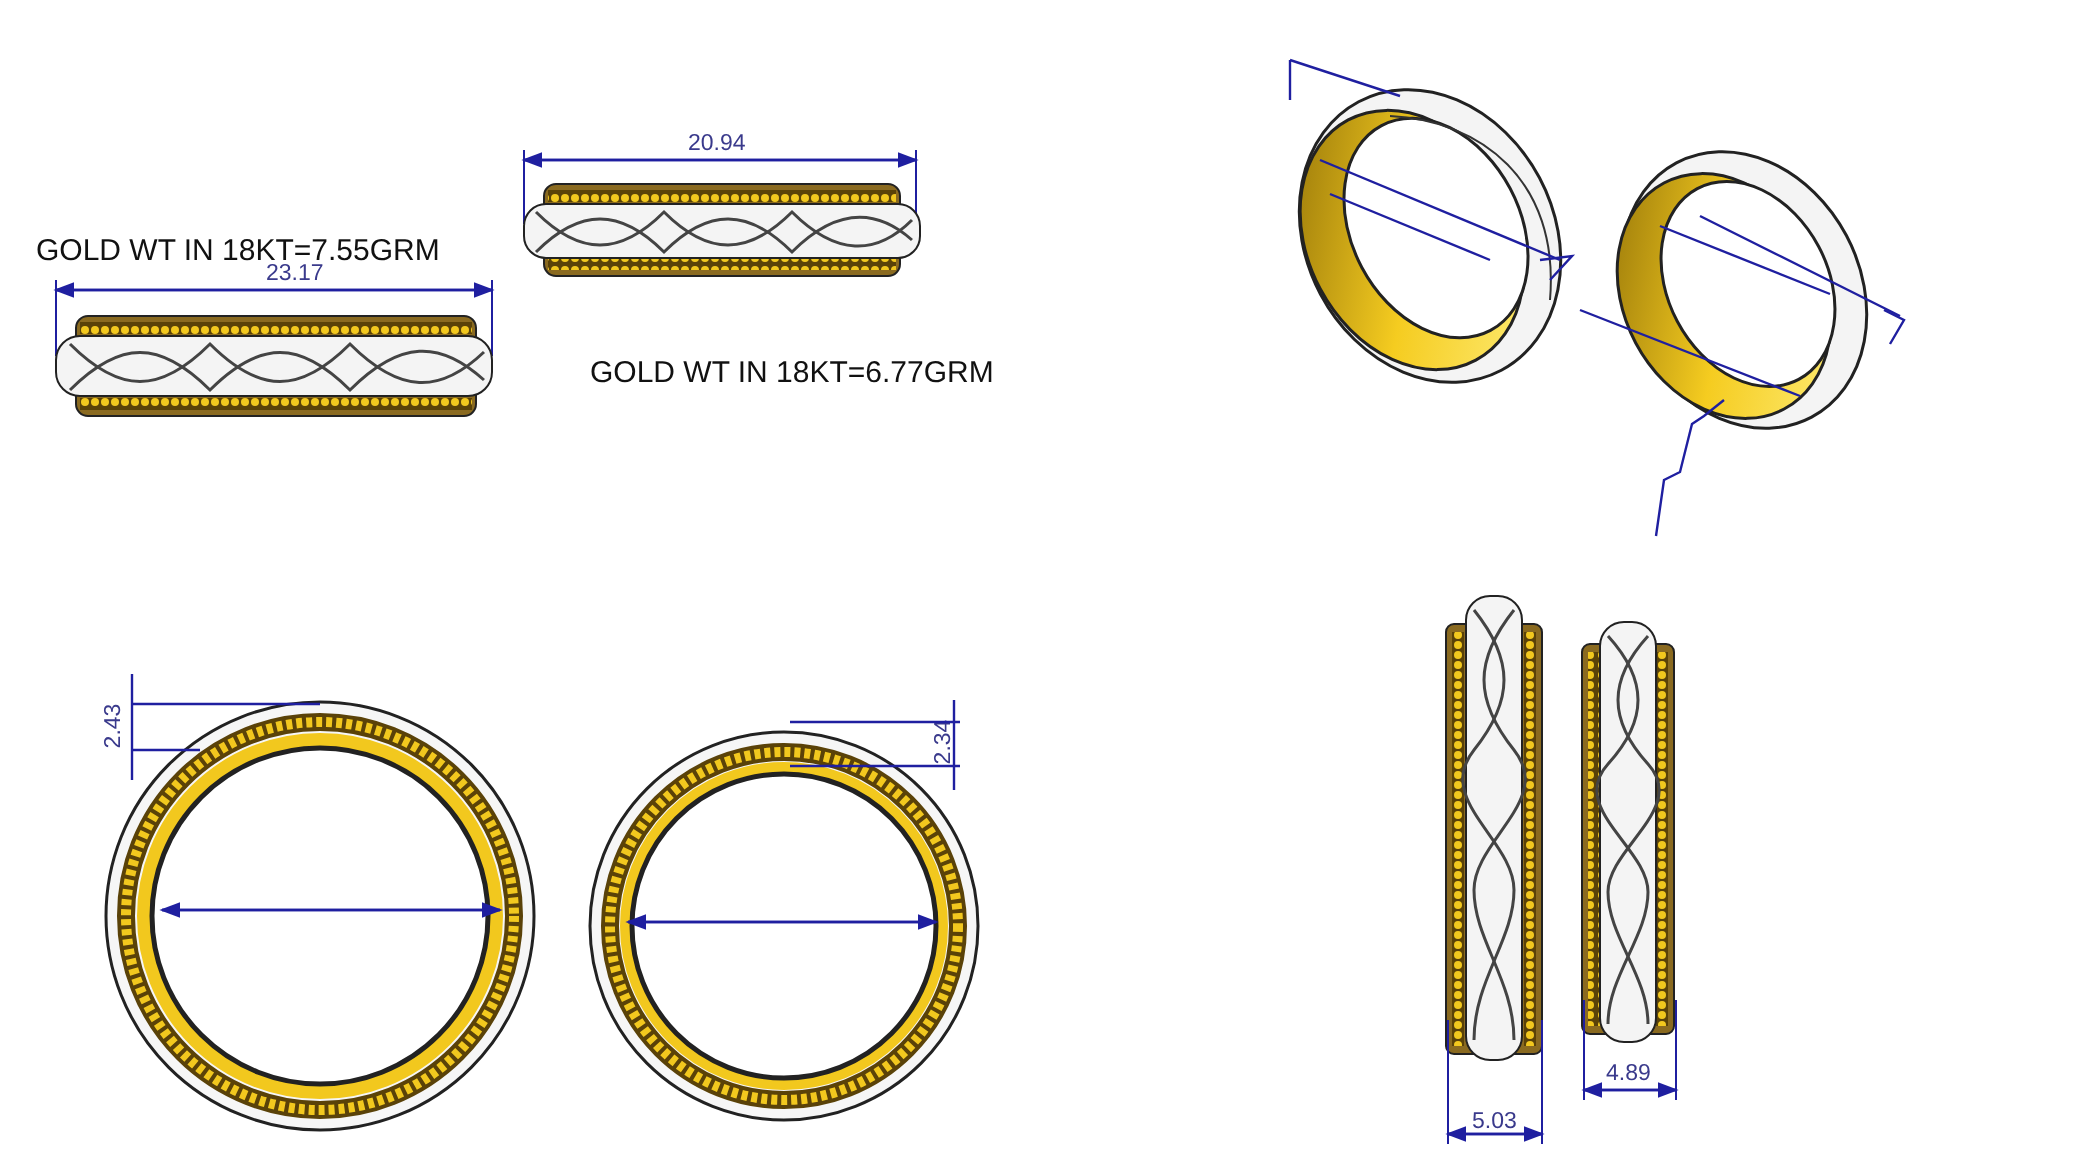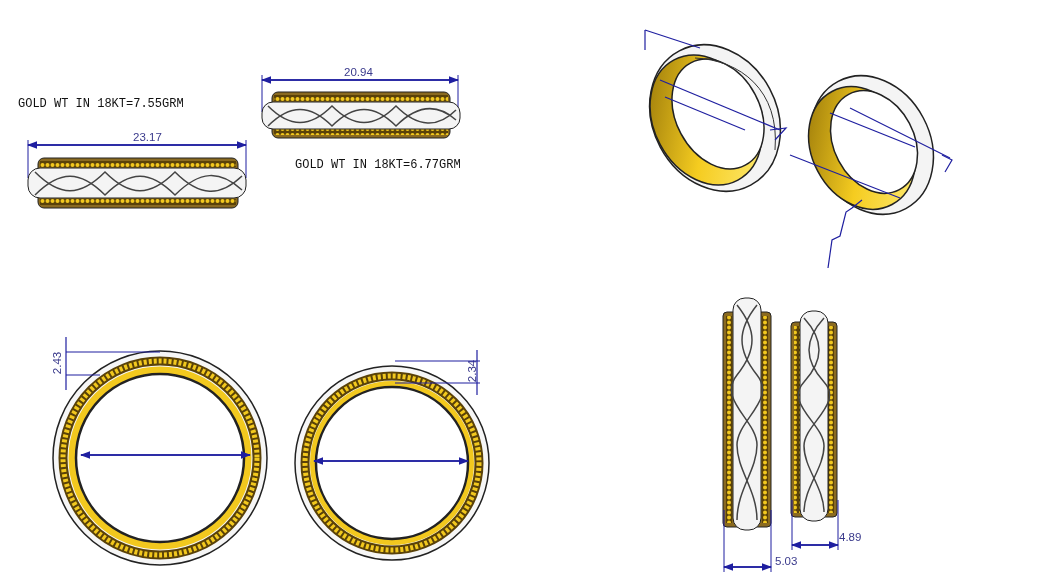--- a/index.html
+++ b/index.html
@@ -1,34 +1,34 @@
 <!DOCTYPE html>
 <html><head>
 <meta charset="utf-8">
 <style>
   html,body{margin:0;padding:0;background:#ffffff;}
   body{width:1049px;height:583px;position:relative;overflow:hidden;font-family:"Liberation Sans",sans-serif;}
-  .wt-label{position:absolute;font-family:Liberation Mono, monospace;font-size:12px;color:#111;white-space:nowrap;}
+  .wt-label{position:absolute;font-family:Liberation Sans, sans-serif;font-size:15px;color:#111;white-space:nowrap;margin-top:20px;}
   .dim{position:absolute;font-family:"Liberation Sans",sans-serif;font-size:11.5px;color:#3a3a8c;white-space:nowrap;}
   svg{position:absolute;left:0;top:0;}
 </style>
 </head>
 <body>
 
 <div class="wt-label" style="left:18px;top:97px;">GOLD WT IN 18KT=7.55GRM</div>
 <div class="wt-label" style="left:295px;top:158px;">GOLD WT IN 18KT=6.77GRM</div>
 
 <div class="dim" style="left:133px;top:131px;">23.17</div>
 <div class="dim" style="left:344px;top:66px;">20.94</div>
 <div class="dim" style="left:150px;top:442px;">18.27</div>
 <div class="dim" style="left:374px;top:448px;">16.17</div>
 <div class="dim" style="left:46px;top:357px;transform:rotate(-90deg);transform-origin:center;">2.43</div>
 <div class="dim" style="left:461px;top:365px;transform:rotate(-90deg);transform-origin:center;">2.34</div>
-<div class="dim" style="left:775px;top:555px;">5.03</div>
-<div class="dim" style="left:803px;top:531px;margin-left:36px;">4.89</div>
+<div class="dim" style="left:736px;top:555px;">5.03</div>
+<div class="dim" style="left:803px;top:531px;">4.89</div>
 <div class="dim" style="left:696px;top:100px;font-size:9px;color:#8a8ac0;transform:rotate(22deg);">18.27</div>
 <div class="dim" style="left:835px;top:165px;font-size:9px;color:#8a8ac0;transform:rotate(22deg);">16.17</div>
 <div class="dim" style="left:872px;top:126px;font-size:9px;color:#8a8ac0;transform:rotate(22deg);">20.94</div>
 
 <svg width="1049" height="583" viewBox="0 0 1049 583">
   <defs>
     <pattern id="beads" width="5" height="6" patternUnits="userSpaceOnUse">
       <rect width="5" height="6" fill="#5a4208"></rect>
       <circle cx="2.5" cy="3" r="2" fill="#f2c81e"></circle>
     </pattern>

